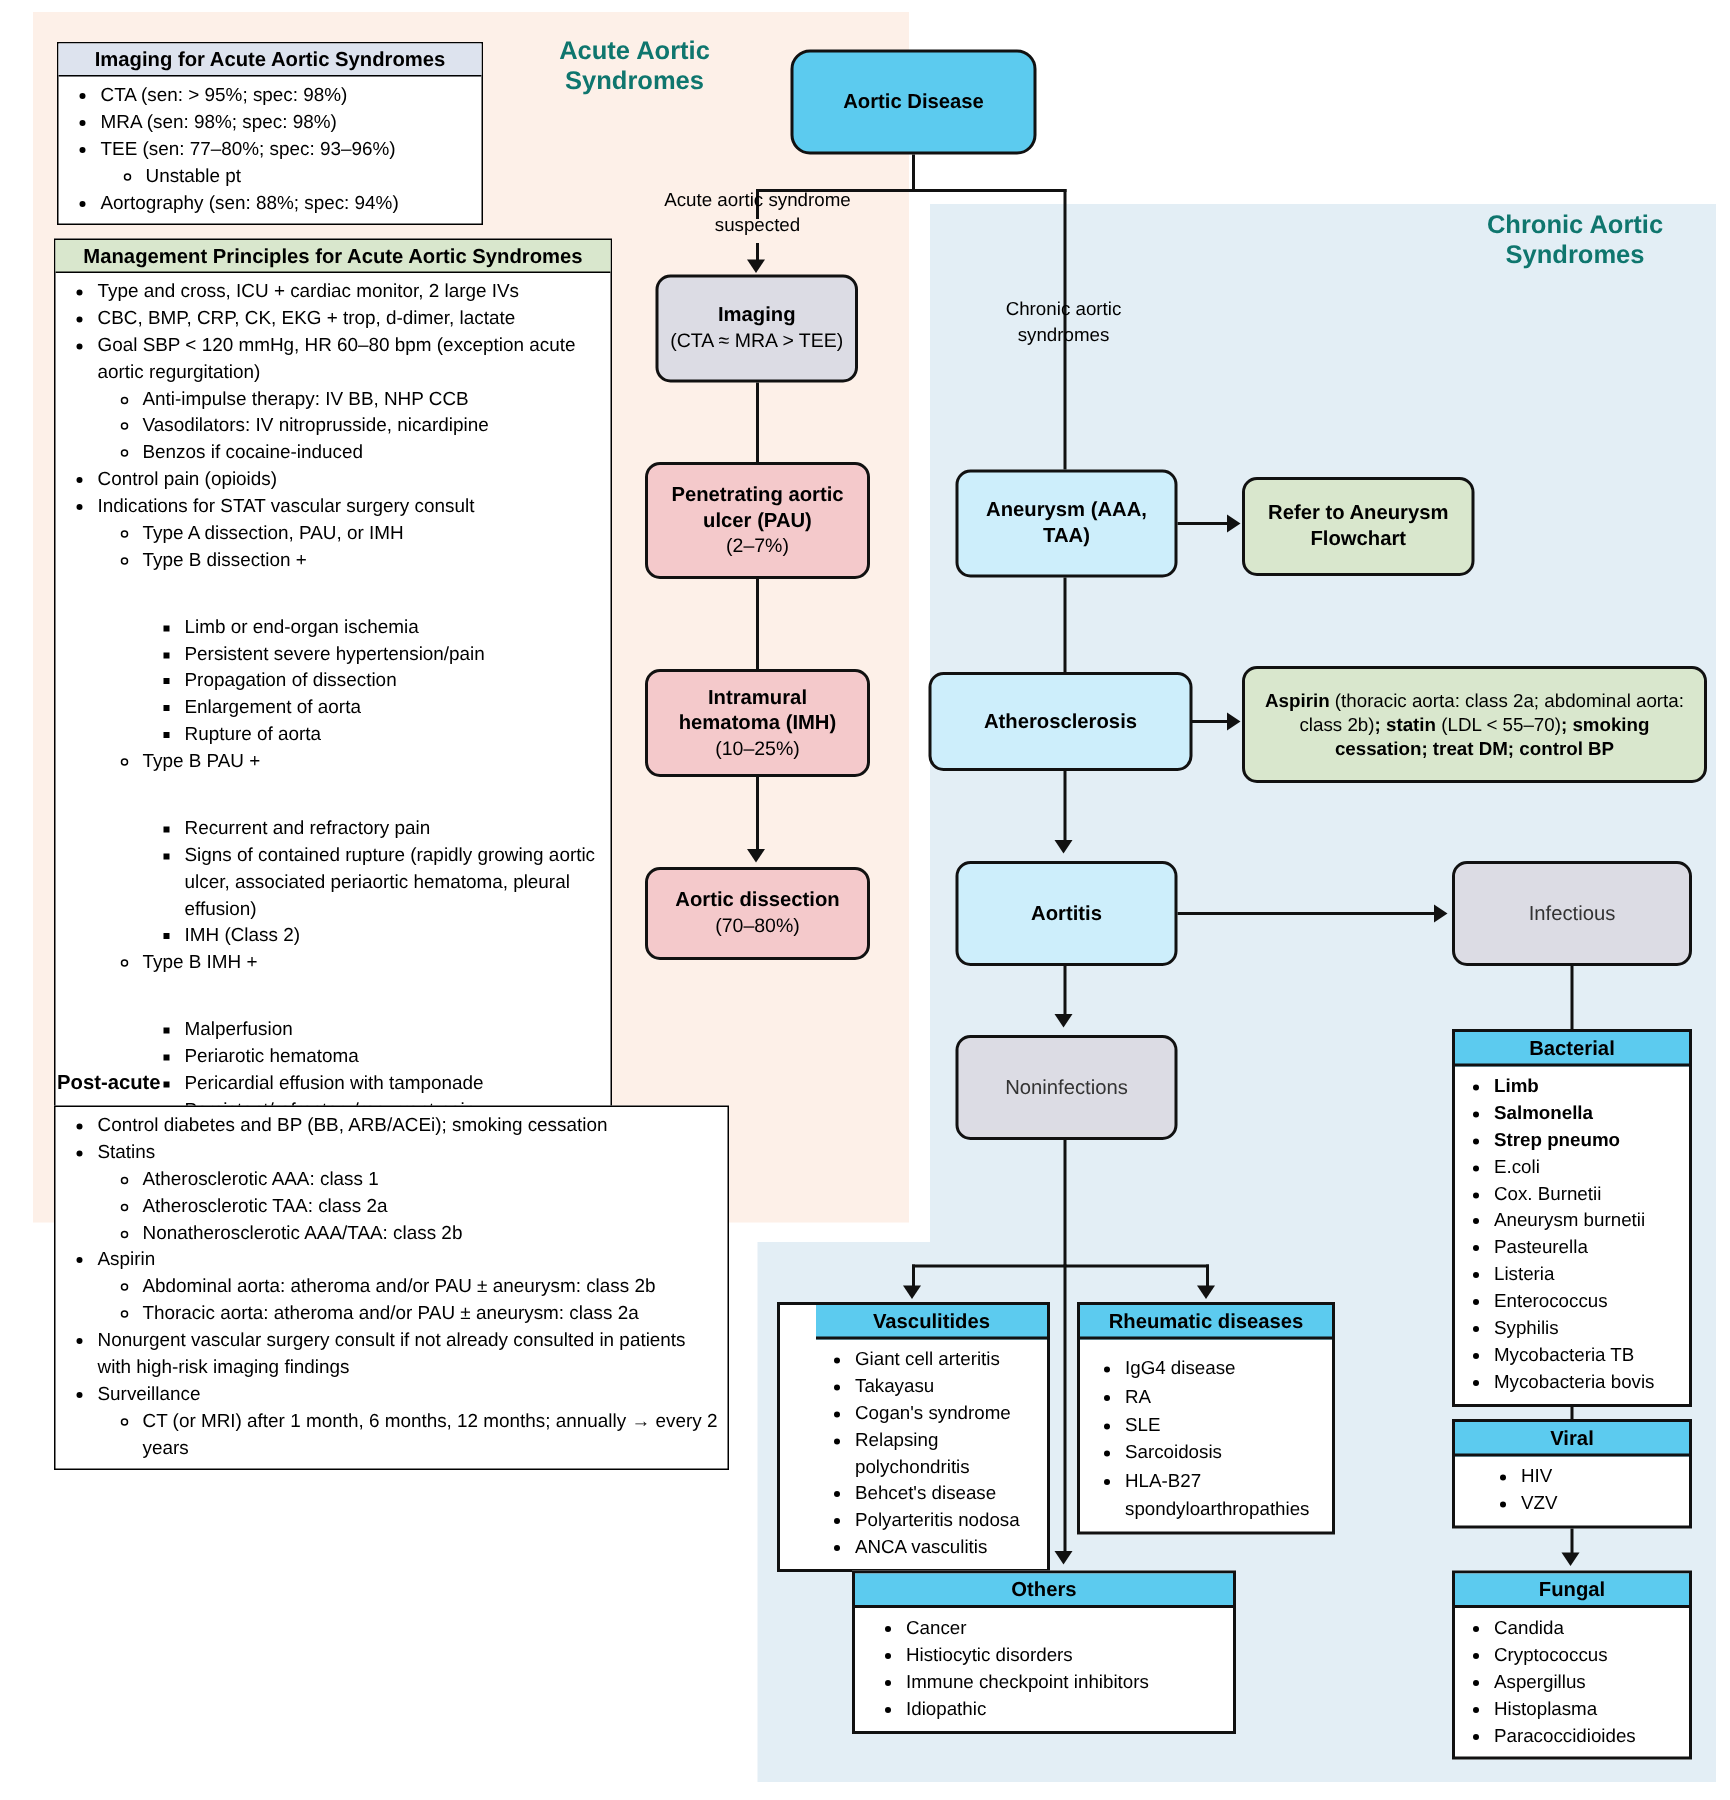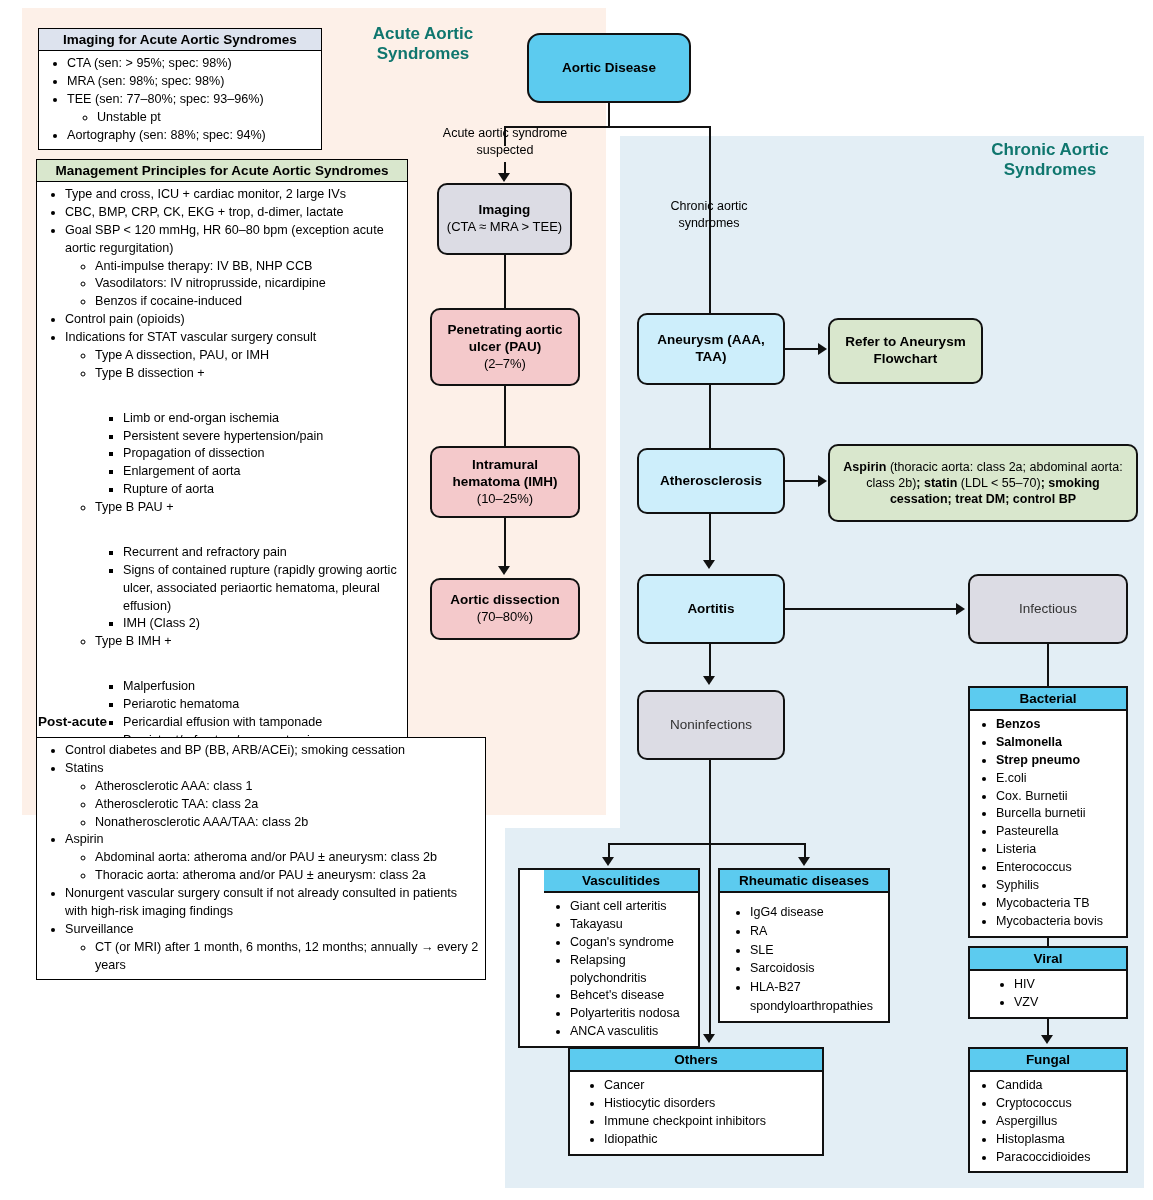--- a/index.html
+++ b/index.html
@@ -36,21 +36,21 @@
   .n-green  { background:#d9e7cd; }
 
   #n-aortic-disease { left:527px; top:33px;  width:164px; height:70px; border-width:2.6px; border-radius:13px; }
   #n-imaging        { left:437px; top:183px; width:135px; height:72px; }
   #n-pau            { left:430px; top:308px; width:150px; height:78px; }
   #n-imh            { left:430px; top:446px; width:150px; height:72px; }
   #n-dissection     { left:430px; top:578px; width:150px; height:62px; }
 
   #n-aneurysm       { left:637px; top:313px; width:148px; height:72px; }
   #n-refer          { left:828px; top:318px; width:155px; height:66px; }
-  #n-athero         { left:637px; top:448px; width:148px; height:66px; }
+  #n-athero         { left:619px; top:448px; width:176px; height:66px; }
   #n-aspirin        { left:828px; top:444px; width:310px; height:78px;
                       font-size:12.5px; line-height:1.3; padding:5px 8px; }
   #n-aortitis       { left:637px; top:574px; width:148px; height:70px; }
   #n-infectious     { left:968px; top:574px; width:160px; height:70px; }
   #n-noninf         { left:637px; top:690px; width:148px; height:70px; }
 
   
   .lbox { position:absolute; border:2px solid #111; background:#fff; }
   .lbox > .hd { background:#5ccbef; border-bottom:2px solid #111;
                 font-weight:bold; font-size:13.5px; text-align:center; padding:3px 2px; }
@@ -317,26 +317,26 @@
       <li>Cancer</li>
       <li>Histiocytic disorders</li>
       <li>Immune checkpoint inhibitors</li>
       <li>Idiopathic</li>
     </ul>
   </div>
 
   <div class="lbox" id="b-bacterial">
     <div class="hd">Bacterial</div>
     <ul>
-      <li class="b">Benzos</li>
+      <li class="b">Limb</li>
       <li class="b">Salmonella</li>
       <li class="b">Strep pneumo</li>
       <li>E.coli</li>
       <li>Cox. Burnetii</li>
-      <li>Burcella burnetii</li>
+      <li>Aneurysm burnetii</li>
       <li>Pasteurella</li>
       <li>Listeria</li>
       <li>Enterococcus</li>
       <li>Syphilis</li>
       <li>Mycobacteria TB</li>
       <li>Mycobacteria bovis</li>
     </ul>
   </div>
 
   <div class="lbox" id="b-viral">

